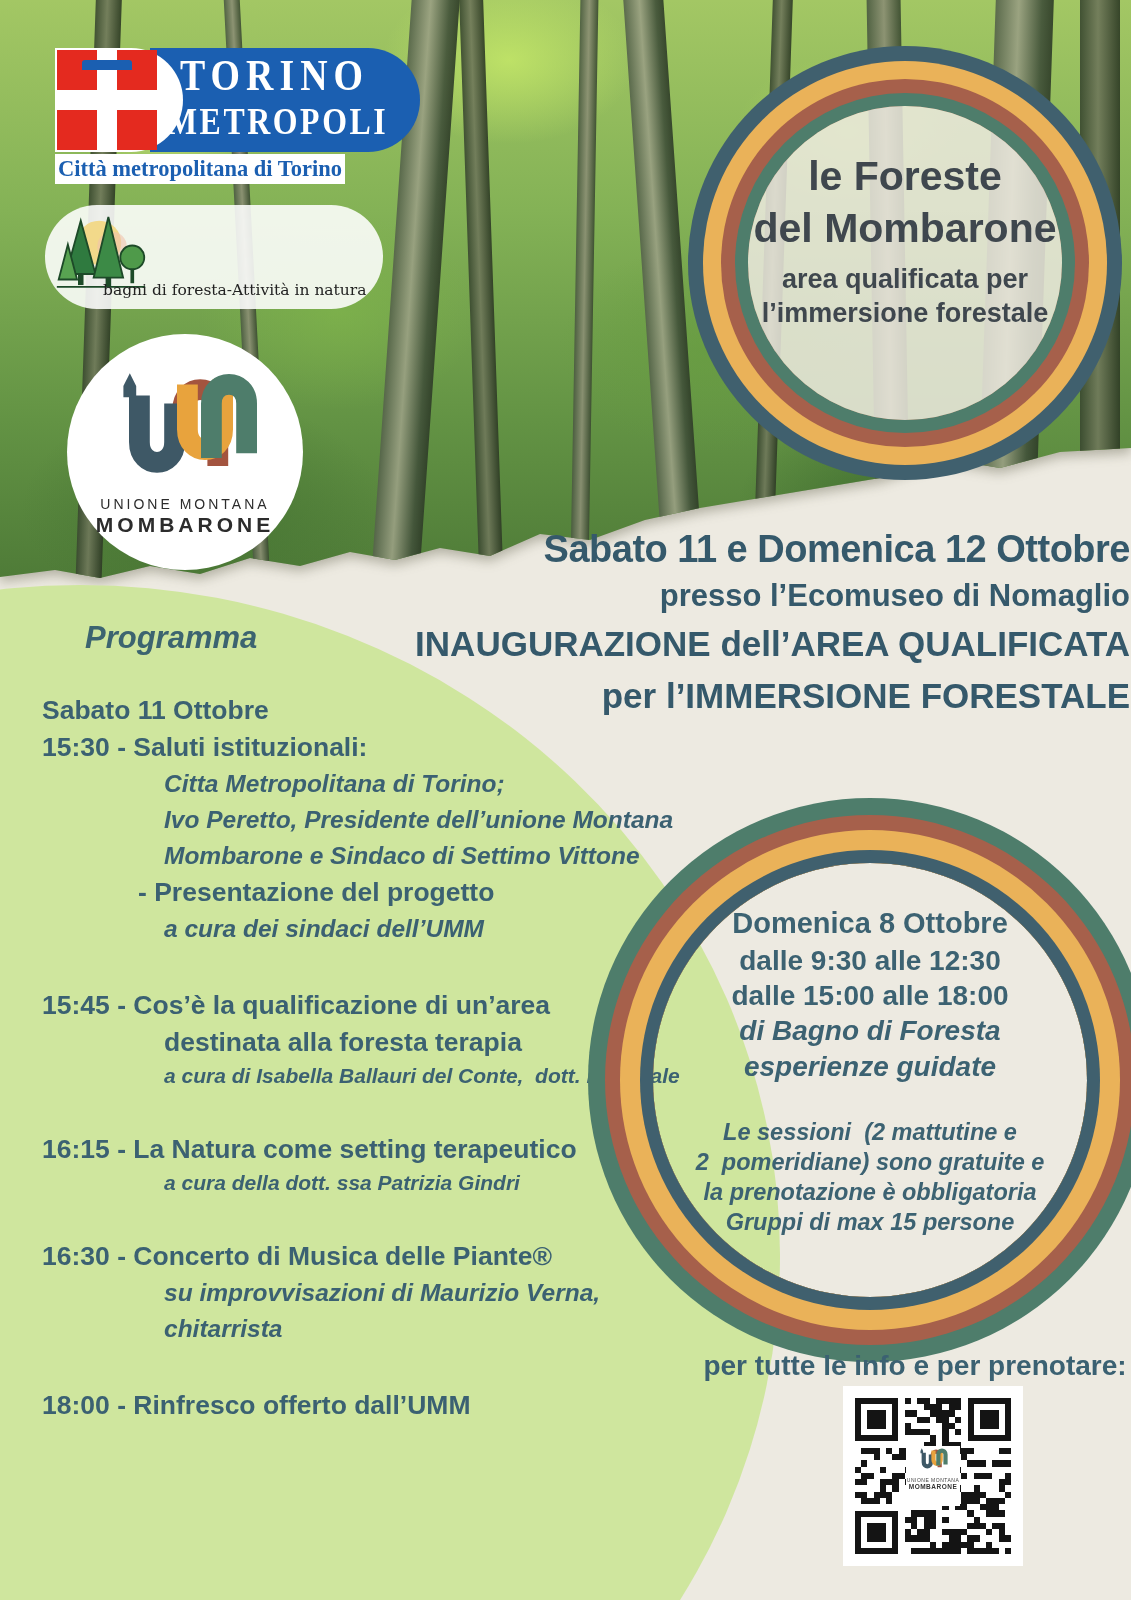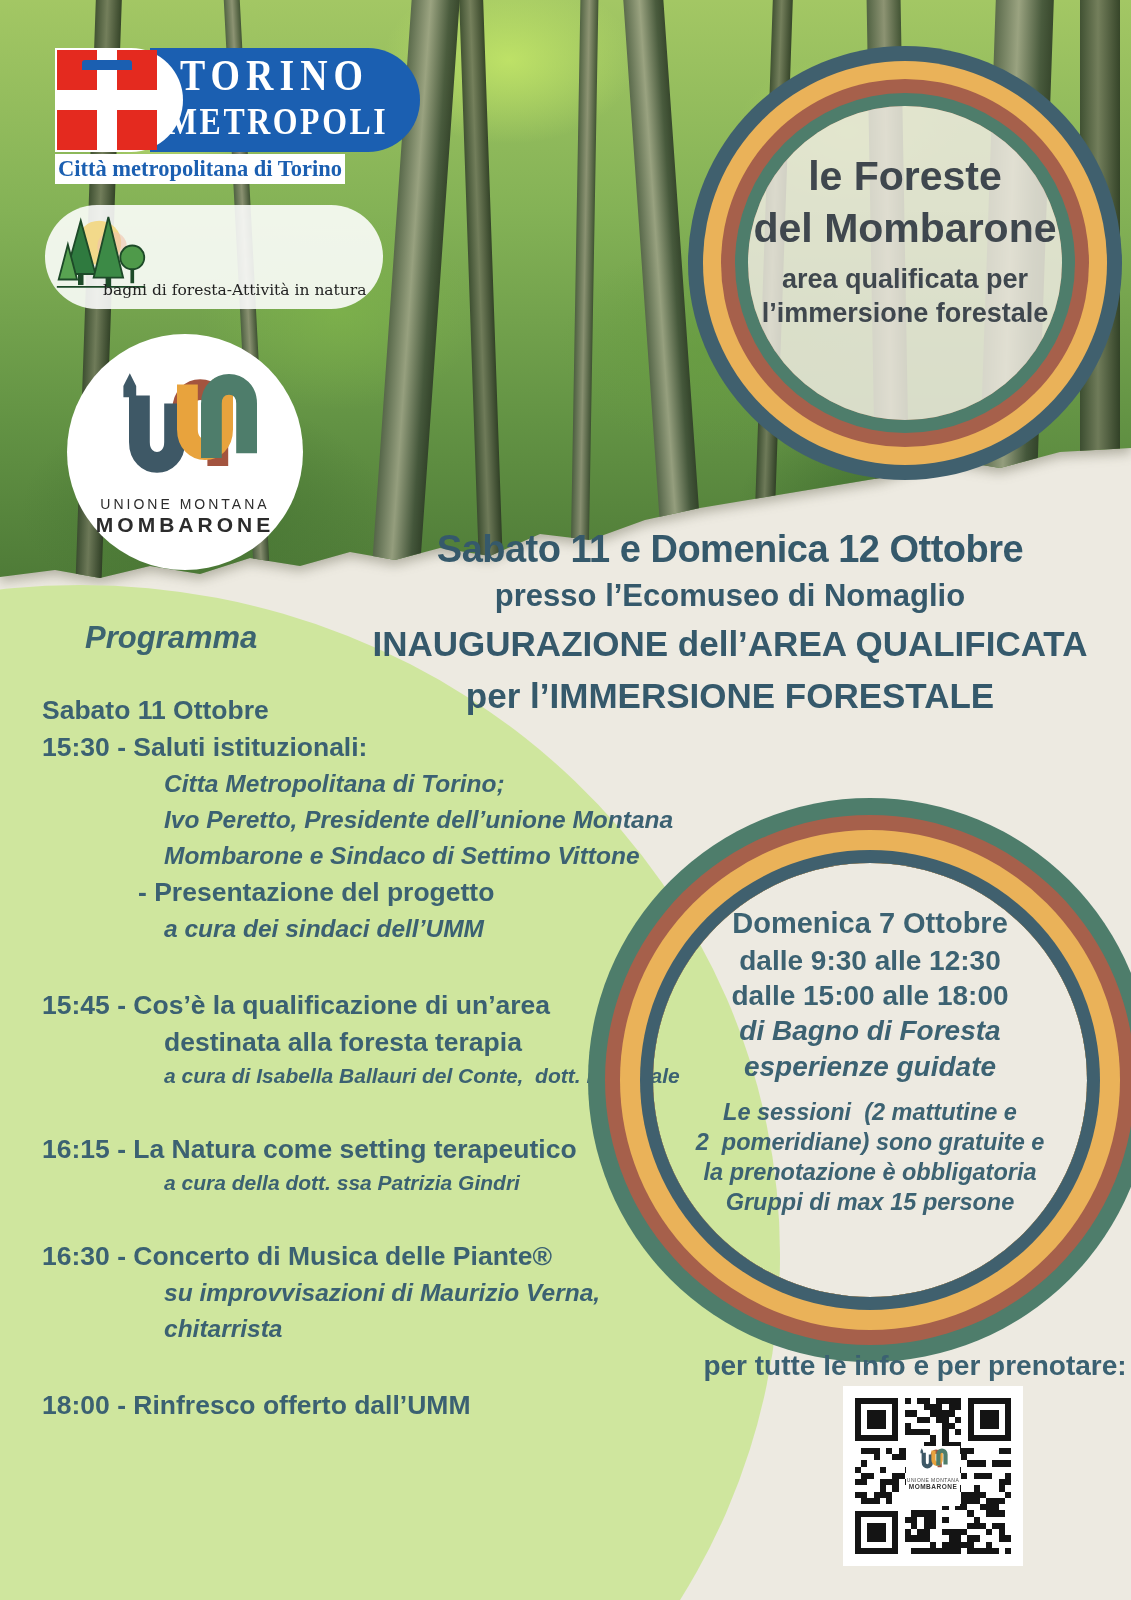--- a/index.html
+++ b/index.html
@@ -67,21 +67,21 @@
     position:absolute;left:748px;top:106px;width:314px;height:314px;border-radius:50%;
     background:rgba(237,234,224,.85);
     box-shadow:0 0 0 13px #4e7d6b, 0 0 0 27px #a6604b, 0 0 0 45px #eab259, 0 0 0 60px #40606e;
     text-align:center;color:#3f474e;
   }
   .badge-top .t{font-size:41px;font-weight:700;line-height:52px;}
   .badge-top .pad{height:44px;}
   .badge-top .s{font-size:27px;font-weight:700;line-height:34px;}
   .badge-top .gap{height:8px;}
   
-  .heading{position:absolute;left:330px;top:524px;width:800px;text-align:center;color:#35596b;}
+  .heading{position:absolute;left:330px;top:524px;width:800px;text-align:right;color:#35596b;}
   .heading .h1{font-size:38px;font-weight:700;line-height:50px;letter-spacing:-.5px;}
   .heading .h2{font-size:31px;font-weight:700;line-height:44px;}
   .heading .h3{font-size:35px;font-weight:700;line-height:52px;}
   .heading .h4{font-size:35px;font-weight:700;line-height:52px;}
   
   .prog-title{position:absolute;left:85px;top:620px;font-size:31px;font-weight:700;font-style:italic;color:#3c6470;}
   .program{position:absolute;left:42px;top:692px;width:640px;color:#3b6172;}
   .pblock{margin-bottom:40px;}
   .pl{display:block;}
   .pl.lg{font-size:26.5px;line-height:37px;font-weight:700;}
@@ -94,21 +94,21 @@
   
   .badge-right{
     position:absolute;left:653px;top:863px;width:434px;height:434px;border-radius:50%;
     box-shadow:0 0 0 13px #40606e, 0 0 0 33px #eab259, 0 0 0 48px #a6604b, 0 0 0 65px #4e7d6b;
     text-align:center;color:#3c6272;
   }
   .badge-right .pad{height:40px;}
   .badge-right .t{font-size:29px;font-weight:700;line-height:40px;}
   .badge-right .d{font-size:28px;font-weight:700;line-height:35px;}
   .badge-right .a{font-size:28px;font-weight:700;font-style:italic;line-height:36px;}
-  .badge-right .note{margin-top:12px;}
+  .badge-right .note{margin-top:32px;}
   .badge-right .n{font-size:23.5px;font-weight:700;font-style:italic;line-height:30px;}
   
   .info-label{position:absolute;left:700px;top:1350px;width:430px;text-align:center;
     font-size:28px;font-weight:700;color:#3b6172;}
   .qr{position:absolute;left:843px;top:1386px;width:180px;height:180px;background:#fff;}
   .qr-mods{position:absolute;left:12px;top:12px;width:156px;height:156px;}
   .qr-mods div{position:absolute;width:6.24px;height:6.24px;background:#141414;}
   .finder{position:absolute;width:31.2px;height:31.2px;border:6.24px solid #141414;background:#fff;}
   .finder i{position:absolute;left:6.2px;top:6.2px;width:18.7px;height:18.7px;background:#141414;display:block;}
   .f-tl{left:12px;top:12px;} .f-tr{right:12px;top:12px;} .f-bl{left:12px;bottom:12px;}
@@ -221,21 +221,21 @@
       <span class="pl lg">16:30 - Concerto di Musica delle Piante®</span>
       <span class="pl md bi ind2">su improvvisazioni di Maurizio Verna, chitarrista</span>
     </div>
     <div class="pblock">
       <span class="pl lg">18:00 - Rinfresco offerto dall’UMM</span>
     </div>
   </div>
 
   <div class="badge-right">
     <div class="pad"></div>
-    <div class="t">Domenica 7 Ottobre</div>
+    <div class="t">Domenica 8 Ottobre</div>
     <div class="d">dalle 9:30 alle 12:30</div>
     <div class="d">dalle 15:00 alle 18:00</div>
     <div class="a">di Bagno di Foresta</div>
     <div class="a">esperienze guidate</div>
     <div class="note">
       <div class="n keep">Le sessioni  (2 mattutine e</div>
       <div class="n keep">2  pomeridiane) sono gratuite e</div>
       <div class="n keep">la prenotazione è obbligatoria</div>
       <div class="n keep">Gruppi di max 15 persone</div>
     </div>

